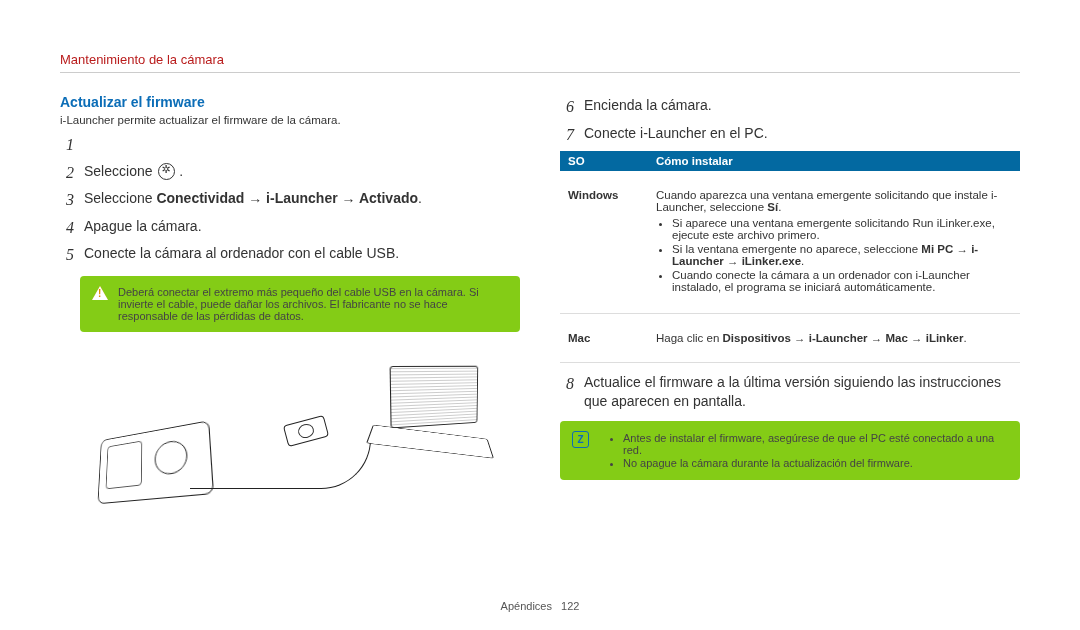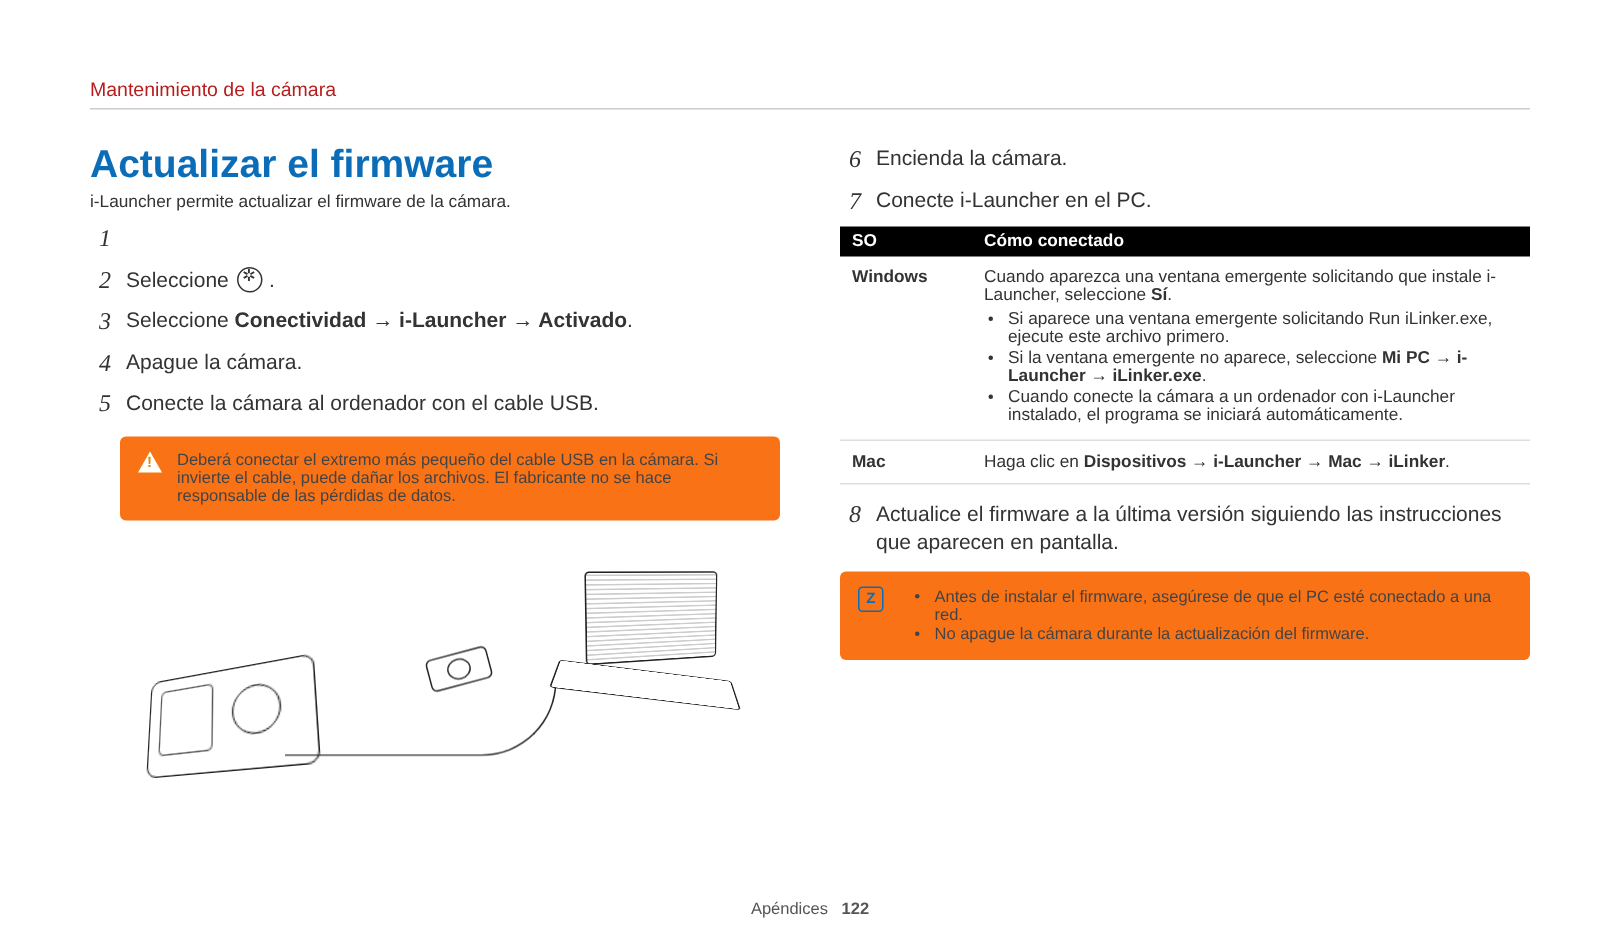--- a/index.html
+++ b/index.html
@@ -36,21 +36,21 @@
     gap: 40px;
     margin-top: 40px;
     width: 100%;
   }
   .col {
     flex: 1;
     min-width: 0;
   }
   h2 {
     color: #0b6db7;
-    font-size: 26px;
+    font-size: 14px;
     font-weight: 600;
     margin: 4px 0 4px 0;
   }
   .intro {
     font-size: 11.5px;
     color: #333;
     margin-bottom: 8px;
   }
   ol.steps {
     list-style: none;
@@ -86,21 +86,21 @@
   }
   .gear-icon::after {
     content: "✲";
     position: absolute;
     top: -2px; left: 2px;
     font-size: 11px;
   }
   .callout {
     display: flex;
     gap: 10px;
-    background: #f97316;
+    background: #84cc16;
     border-radius: 4px;
     padding: 10px 12px;
     font-size: 11px;
     color: #444;
     margin: 10px 0 26px 20px;
     align-items: flex-start;
   }
   .callout-icon {
     width: 16px; height: 16px;
     flex-shrink: 0;
@@ -222,30 +222,30 @@
     border: 1px solid #333;
     border-radius: 50%;
   }
   table.install {
     border-collapse: collapse;
     width: 100%;
     font-size: 11.5px;
     margin: 6px 0 10px 0;
   }
   table.install th {
-    background: #000000;
+    background: #0369a1;
     color: #fff;
     font-weight: 600;
     text-align: left;
     padding: 4px 8px;
     font-size: 11.5px;
   }
   table.install td {
     border-bottom: 1px solid #ddd;
-    padding: 8px 8px;
+    padding: 18px 8px;
     vertical-align: top;
   }
   table.install td:first-child {
     font-weight: 700;
     width: 72px;
   }
   table.install ul {
     margin: 4px 0 0 0;
     padding-left: 16px;
   }
@@ -260,21 +260,21 @@
     content: "• ";
   }
   .footer {
     position: absolute;
     bottom: 18px;
     left: 0; right: 0;
     text-align: center;
     font-size: 11px;
     color: #555;
   }
-  .footer b { font-weight: 700; margin-left: 6px; }
+  .footer b { font-weight: 400; margin-left: 6px; }
   .note-list {
     margin: 0; padding-left: 16px;
   }
   .note-list li { margin: 1px 0; }
 </style>
 </head>
 <body>
 
 <div class="header">Mantenimiento de la cámara</div>
 <div class="hr"></div>
@@ -338,21 +338,21 @@
         <li>
           <span class="num">7</span>
           <span class="step-text">Conecte i-Launcher en el PC.</span>
         </li>
       </ol>
 
       <table class="install">
         <thead>
           <tr>
             <th>SO</th>
-            <th>Cómo conectado</th>
+            <th>Cómo instalar</th>
           </tr>
         </thead>
         <tbody>
           <tr>
             <td>Windows</td>
             <td>
               <div>Cuando aparezca una ventana emergente solicitando que instale i-Launcher, seleccione <b>Sí</b>.</div>
               <ul>
                 <li>Si aparece una ventana emergente solicitando Run iLinker.exe, ejecute este archivo primero.</li>
                 <li>Si la ventana emergente no aparece, seleccione <b>Mi PC → i-Launcher → iLinker.exe</b>.</li>

